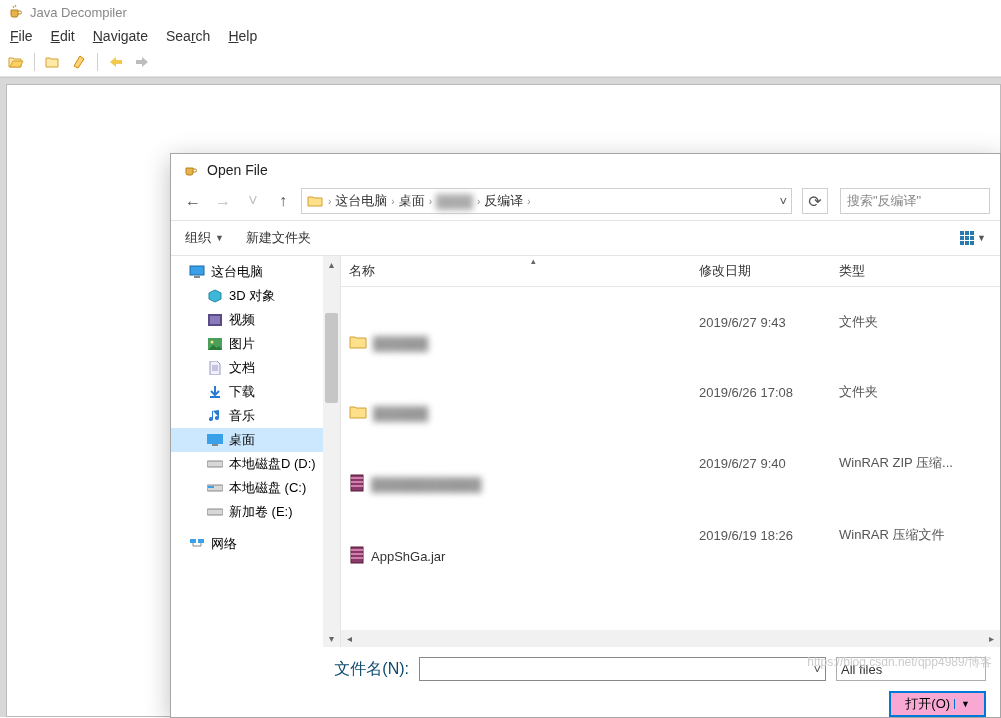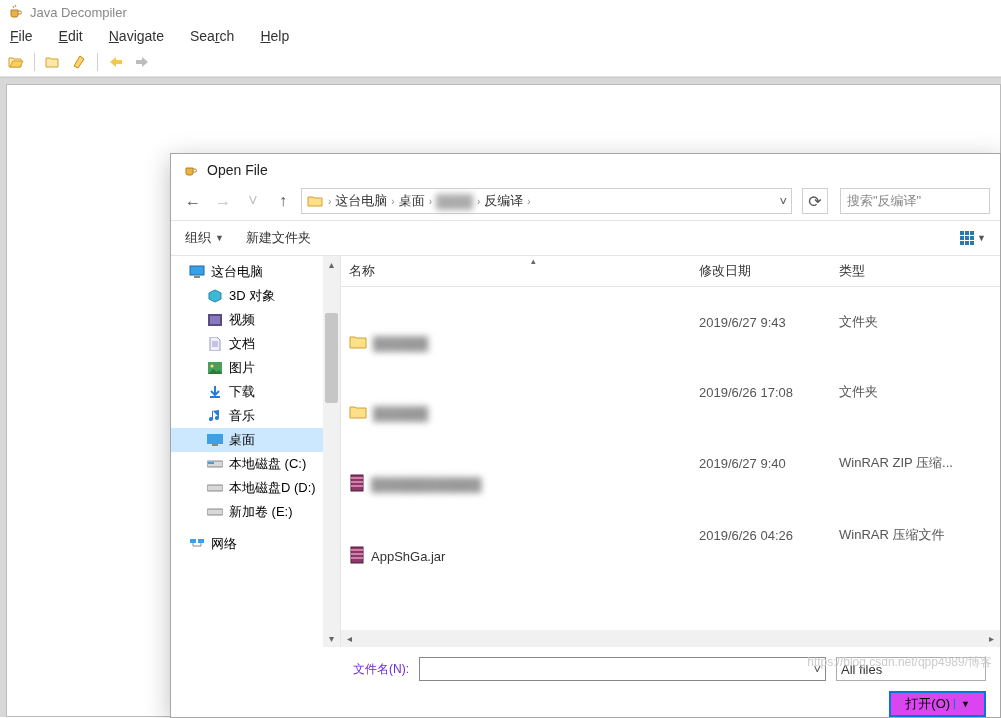--- a/index.html
+++ b/index.html
@@ -3,21 +3,21 @@
 <meta charset="utf-8">
 <style>
 * { box-sizing: border-box; margin: 0; padding: 0; font-family: "Segoe UI", "Microsoft YaHei", sans-serif; }
 body { background: #fff; width: 1001px; height: 718px; overflow: hidden; position: relative; }
 
 
 .titlebar { display: flex; align-items: center; padding: 4px 8px; font-size: 13px; color: #888; }
 .titlebar .cup { margin-right: 6px; }
 .cup svg { display: block; }
 
-.menubar { display: flex; gap: 26px; padding: 4px 10px 6px 10px; font-size: 14px; color: #333; }
+.menubar { display: flex; gap: 18px; padding: 4px 10px 6px 10px; font-size: 14px; color: #333; }
 .menubar .menu-item { cursor: default; }
 .menubar .menu-item .mn { text-decoration: underline; }
 
 .toolbar { display: flex; align-items: center; gap: 6px; padding: 2px 6px 4px 6px; border-bottom: 1px solid #e0e0e0; }
 .toolbar .tb-btn { width: 20px; height: 20px; display: flex; align-items: center; justify-content: center; cursor: default; }
 .toolbar .sep { width: 1px; height: 18px; background: #d0d0d0; margin: 0 2px; }
 
 .client { background: #d8d8d8; height: 640px; border-top: 1px solid #ccc; position: relative; padding: 6px 0 0 6px; }
 .client-inner { background: #fff; width: 100%; height: 100%; border: 1px solid #bbb; }
 
@@ -73,27 +73,27 @@
 .fl-row .c-date { width: 140px; color:#555; }
 .fl-row .c-type { width: 140px; color:#555; white-space:nowrap; overflow:hidden; text-overflow:ellipsis; }
 .fl-row .blurtxt { filter: blur(3px); color:#999; }
 .fl-bottom-scroll { height:17px; background:#f1f1f1; display:flex; align-items:center; }
 .fl-bottom-scroll .s-btn { width:17px; height:17px; display:flex; align-items:center; justify-content:center; color:#666; font-size:10px; }
 .fl-bottom-scroll .s-track { flex:1; height:17px; position:relative; }
 
 
 .dlg-footer { padding: 10px 14px 0 14px; display:flex; flex-direction:column; gap:10px; }
 .fn-row { display:flex; align-items:center; gap:10px; }
-.fn-label { font-size:12px; color:#6d28d9; width: 84px; text-align:right; margin-left: 140px; }
+.fn-label { font-size:16px; color:#0c4a6e; width: 84px; text-align:right; margin-left: 140px; }
 .fn-combo { flex:1; height:24px; border:1px solid #888; display:flex; align-items:center; padding:0 4px; font-size:13px; }
 .fn-combo .dd { margin-left:auto; color:#555; }
 .ft-combo { width:150px; height:24px; border:1px solid #adadad; display:flex; align-items:center; padding:0 4px; font-size:13px; color:#333; }
 .btn-row { display:flex; justify-content:flex-end; gap:10px; padding-right:0; }
 .btn { height:26px; padding:0 14px; border:1px solid #adadad; background:#e1e1e1; font-size:13px; display:flex; align-items:center; gap:4px; cursor:default; }
-.btn.primary { border:2px solid #0078d7; background:#d946ef; }
+.btn.primary { border:2px solid #0078d7; background:#f9a8d4; }
 
 .watermark { position:absolute; right:8px; bottom:46px; font-size:12px; color:#ccc; pointer-events:none; }
 </style>
 </head>
 <body>
 
 <div class="titlebar">
   <span class="cup">
     <svg width="16" height="16" viewBox="0 0 16 16">
         <path d="M3 6h7v5a2 2 0 0 1-2 2H5a2 2 0 0 1-2-2z" fill="#e8b24a" stroke="#b8821a"></path>
@@ -230,39 +230,39 @@
           <span class="ico">
             <svg width="14" height="12" viewBox="0 0 14 12">
               <rect x="0" y="0" width="14" height="12" fill="#5a4a8a"></rect>
               <rect x="2" y="2" width="10" height="8" fill="#8a7aba"></rect>
             </svg>
           </span>
           <span>视频</span>
         </div>
       <div class="sb-item lvl1">
           <span class="ico">
-            <svg width="12" height="14" viewBox="0 0 12 14">
-              <path d="M1 0h7l3 3v11H1z" fill="#eef" stroke="#99b"></path>
-              <path d="M3 5h6M3 7h6M3 9h6" stroke="#99b"></path>
-            </svg>
-          </span>
-          <span>文档</span>
-        </div>
-      <div class="sb-item lvl1">
-          <span class="ico">
             <svg width="14" height="12" viewBox="0 0 14 12">
               <rect x="0" y="0" width="14" height="12" fill="#4aa05a"></rect>
               <circle cx="4" cy="4" r="1.5" fill="#ffe08a"></circle>
               <path d="M0 12l5-5 4 3 2-2 3 4z" fill="#2a7a3a"></path>
             </svg>
           </span>
           <span>图片</span>
         </div>
       <div class="sb-item lvl1">
           <span class="ico">
+            <svg width="12" height="14" viewBox="0 0 12 14">
+              <path d="M1 0h7l3 3v11H1z" fill="#eef" stroke="#99b"></path>
+              <path d="M3 5h6M3 7h6M3 9h6" stroke="#99b"></path>
+            </svg>
+          </span>
+          <span>文档</span>
+        </div>
+      <div class="sb-item lvl1">
+          <span class="ico">
             <svg width="14" height="14" viewBox="0 0 14 14">
               <path d="M7 1v8M3 6l4 4 4-4" stroke="#2a7ad4" stroke-width="2" fill="none"></path>
               <rect x="2" y="11" width="10" height="2" fill="#2a7ad4"></rect>
             </svg>
           </span>
           <span>下载</span>
         </div>
       <div class="sb-item lvl1">
           <span class="ico">
             <svg width="12" height="14" viewBox="0 0 12 14">
@@ -277,32 +277,32 @@
               <rect x="0" y="0" width="16" height="10" fill="#3aa0e8"></rect>
               <rect x="5" y="10" width="6" height="2" fill="#888"></rect>
             </svg>
           </span>
           <span>桌面</span>
         </div>
       <div class="sb-item lvl1">
           <span class="ico">
             <svg width="16" height="10" viewBox="0 0 16 10">
               <rect x="0" y="2" width="16" height="6" rx="1" fill="#d8d8d8" stroke="#888"></rect>
-              <rect x="1" y="3" width="6" height="2" fill="#3aa0e8"></rect>
-            </svg>
-          </span>
-          <span>本地磁盘 (C:)</span>
+            </svg>
+          </span>
+          <span>本地磁盘D (D:)</span>
         </div>
       <div class="sb-item lvl1">
           <span class="ico">
             <svg width="16" height="10" viewBox="0 0 16 10">
               <rect x="0" y="2" width="16" height="6" rx="1" fill="#d8d8d8" stroke="#888"></rect>
-            </svg>
-          </span>
-          <span>本地磁盘D (D:)</span>
+              <rect x="1" y="3" width="6" height="2" fill="#3aa0e8"></rect>
+            </svg>
+          </span>
+          <span>本地磁盘 (C:)</span>
         </div>
       <div class="sb-item lvl1">
           <span class="ico">
             <svg width="16" height="10" viewBox="0 0 16 10">
               <rect x="0" y="2" width="16" height="6" rx="1" fill="#d8d8d8" stroke="#888"></rect>
             </svg>
           </span>
           <span>新加卷 (E:)</span>
         </div>
       <div class="sb-item" style="margin-top:8px">
@@ -368,21 +368,21 @@
           <div class="fl-row">
             <span class="cell c-name">
               <span class="ico"><svg width="16" height="18" viewBox="0 0 16 18">
                   <rect x="2" y="1" width="12" height="16" fill="#8a3a6a" stroke="#5a1a3a"></rect>
                   <rect x="2" y="3" width="12" height="2" fill="#d080a8"></rect>
                   <rect x="2" y="7" width="12" height="2" fill="#d080a8"></rect>
                   <rect x="2" y="11" width="12" height="2" fill="#d080a8"></rect>
                 </svg></span>
               <span class="">AppShGa.jar</span>
             </span>
-            <span class="cell c-date">2019/6/26 04:26</span>
+            <span class="cell c-date">2019/6/19 18:26</span>
             <span class="cell c-type">WinRAR 压缩文件</span>
           </div>
         </div>
       <div class="fl-bottom-scroll">
         <span class="s-btn">◂</span>
         <div class="s-track"></div>
         <span class="s-btn">▸</span>
       </div>
     </div>
   </div>

